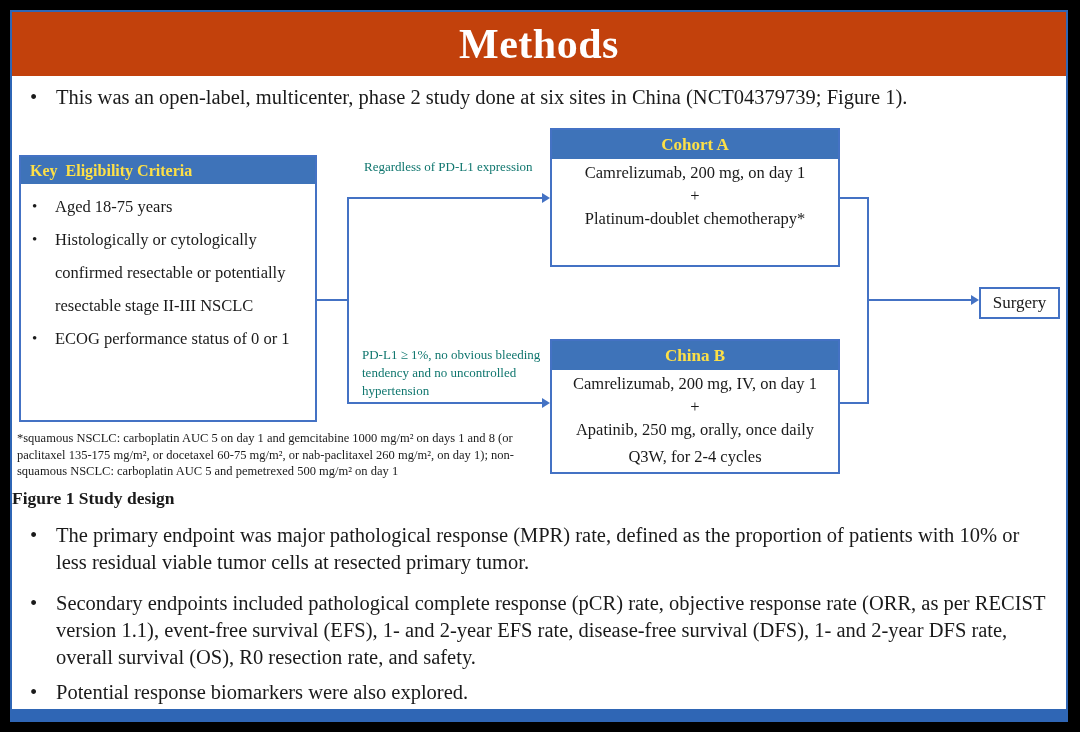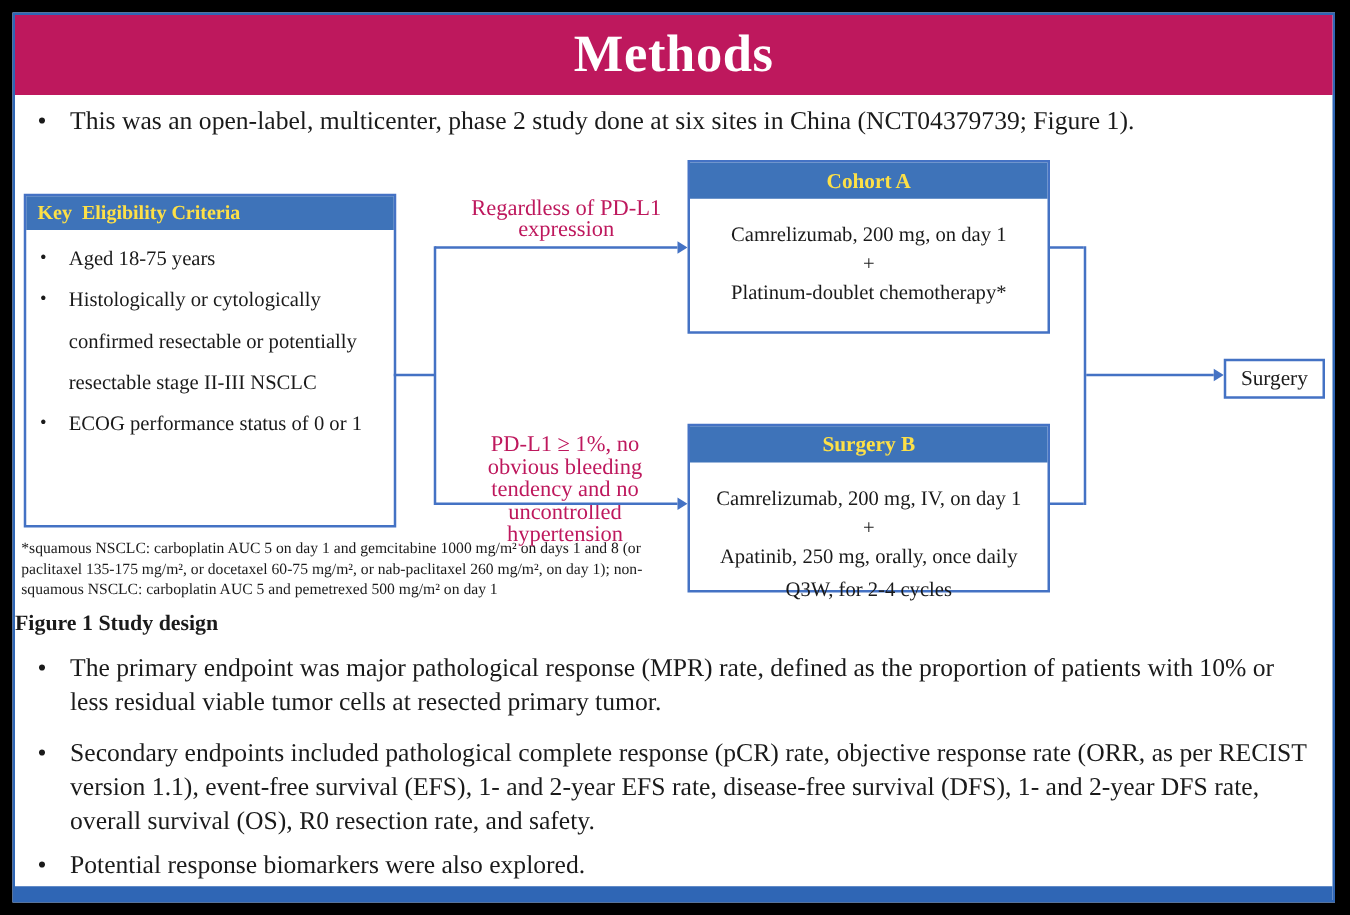--- a/index.html
+++ b/index.html
@@ -7,21 +7,21 @@
     width:1080px;height:732px;background:#000;position:relative;
     font-family:"Liberation Serif","DejaVu Serif",serif;color:#1a1a1a;
     overflow:hidden;
   }
   .slide{
     position:absolute;left:10px;top:10px;width:1058px;height:712px;
     background:#fff;border:2px solid #2f66b5;box-sizing:border-box;
   }
   
   .banner{
-    position:absolute;left:0;top:0;right:0;height:64px;background:#be185d;
+    position:absolute;left:0;top:0;right:0;height:64px;background:#c2410c;
     display:flex;align-items:center;justify-content:center;
   }
   .banner h1{
     margin:0;color:#fff;font-size:42px;font-weight:bold;letter-spacing:.5px;
   }
   
   .bullet-row{position:relative;padding-left:30px;font-size:20.5px;line-height:27px;}
   .bullet-row::before{content:"\2022";position:absolute;left:4px;top:0;}
   .intro{position:absolute;left:14px;top:72px;right:14px;}
   
@@ -32,36 +32,36 @@
   .elig{left:7px;top:143px;width:298px;height:267px;}
   .elig .box-header{height:27px;line-height:27px;font-size:16px;padding:0 0 0 9px;white-space:pre-wrap;}
   .elig ul{list-style:none;margin:6px 12px 0 0;padding:0 4px 0 8px;}
   .elig li{position:relative;padding-left:26px;font-size:16.5px;line-height:33px;}
   .elig li::before{content:"\2022";position:absolute;left:3px;top:0;font-size:15px;}
   
   .cohort{text-align:center;}
   .cohort-a{left:538px;top:116px;width:290px;height:139px;}
   .cohort-b{left:538px;top:327px;width:290px;height:135px;}
   .cohort .box-header{height:29px;line-height:29px;font-size:17px;}
-  .cohort .body{padding-top:15px;font-family:Liberation Serif, serif;}
+  .cohort .body{padding-top:0;font-family:Liberation Serif, serif;}
   .cohort .line{font-size:16.5px;line-height:27px;}
   .cohort .plus{font-size:16.5px;line-height:19px;}
   
   .surgery{left:967px;top:275px;width:81px;height:32px;display:flex;align-items:center;justify-content:center;font-size:17px;}
   
   .hline,.vline{position:absolute;background:#4472c4;}
   .hline{height:2px;}
   .vline{width:2px;}
   .arrowhead{
     position:absolute;width:0;height:0;
     border-top:5px solid transparent;border-bottom:5px solid transparent;
     border-left:8px solid #4472c4;
   }
   
-  .flow-label{position:absolute;font-size:18px;text-align:center;color:#be185d;}
+  .flow-label{position:absolute;font-size:13px;text-align:left;color:#0f766e;}
   .label-top{left:352px;top:146px;width:178px;line-height:17px;}
   .label-bottom{left:350px;top:334px;width:180px;line-height:18px;}
   .label-eval{left:858px;top:252px;width:108px;line-height:16px;}
   
   .footnote{position:absolute;left:5px;top:418px;width:527px;font-size:12.5px;line-height:16.5px;}
   .caption{position:absolute;left:0;right:0;top:476px;text-align:left;font-weight:bold;font-size:17.5px;}
   
   .endpoints{position:absolute;left:14px;top:510px;right:12px;}
   .endpoints .bullet-row{margin-bottom:0;}
   .endpoints .b1{margin-bottom:14px;}
@@ -106,21 +106,21 @@
     <div class="box cohort cohort-a">
       <div class="box-header">Cohort A</div>
       <div class="body">
         <div class="line">Camrelizumab, 200 mg, on day 1</div>
         <div class="plus">+</div>
         <div class="line">Platinum-doublet chemotherapy*</div>
       </div>
     </div>
 
     <div class="box cohort cohort-b">
-      <div class="box-header">Surgery B</div>
+      <div class="box-header">China B</div>
       <div class="body">
         <div class="line">Camrelizumab, 200 mg, IV, on day 1</div>
         <div class="plus">+</div>
         <div class="line">Apatinib, 250 mg, orally, once daily</div>
         <div class="line">Q3W, for 2-4 cycles</div>
       </div>
     </div>
 
     <div class="hline" style="left:828px;top:185px;width:27px;"></div>
     <div class="hline" style="left:828px;top:390px;width:27px;"></div>

